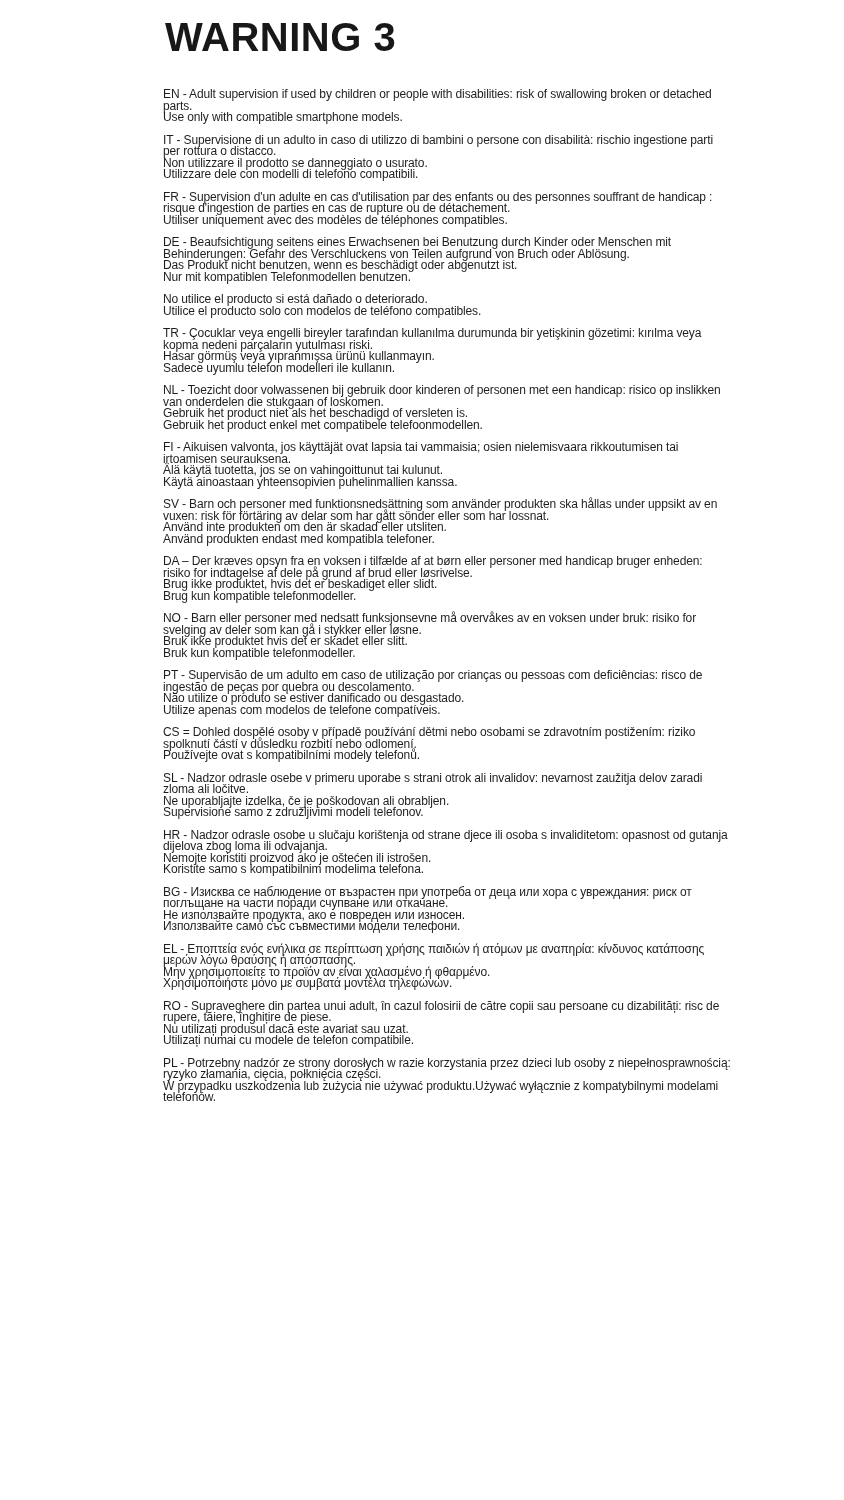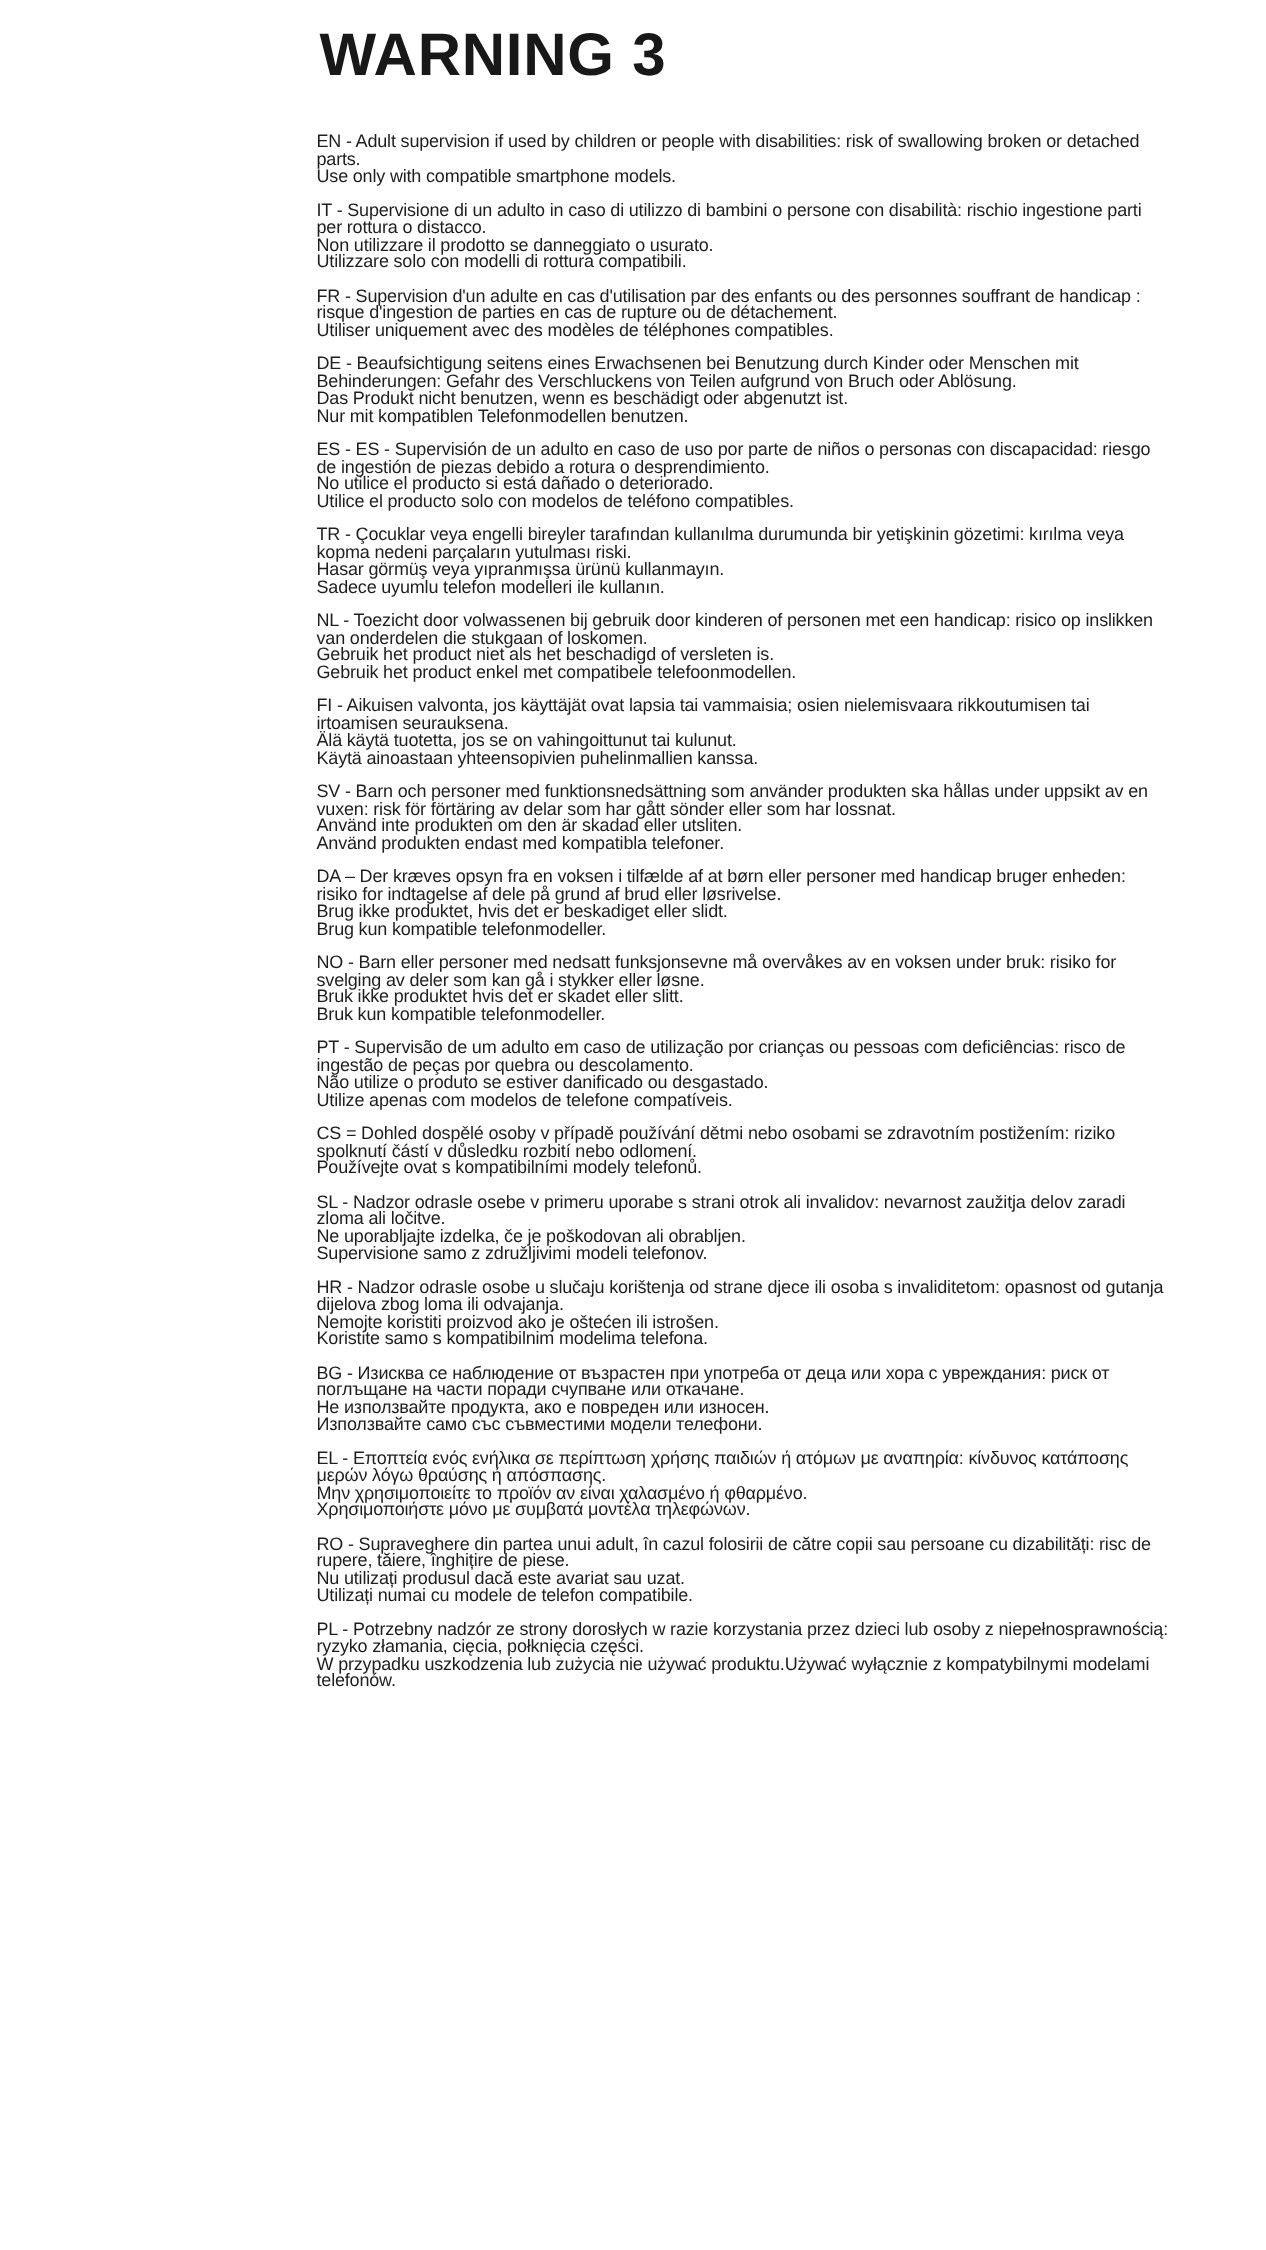--- a/index.html
+++ b/index.html
@@ -14,21 +14,20 @@
     height: 1500px;
     background: #ffffff;
     overflow: hidden;
     font-family: "Liberation Sans", sans-serif;
   }
   .content {
     position: absolute;
     left: 163px;
     top: 16px;
     width: 568px;
-    margin-left: 48px;
   }
   .page-title {
     margin: 0 0 31px 2px;
     font-family: "Liberation Sans", sans-serif;
     font-size: 40px;
     font-weight: 600;
     letter-spacing: 0.5px;
     color: #181818;
     line-height: 1.05;
   }
@@ -54,33 +53,32 @@
   <div class="content">
     <h1 class="page-title">WARNING 3</h1>
     <div class="warnings-list">
         <p class="warning-block">
           <span class="sentence">EN - Adult supervision if used by children or people with disabilities: risk of swallowing broken or detached parts.</span>
           <span class="sentence">Use only with compatible smartphone models.</span>
         </p>
         <p class="warning-block">
           <span class="sentence">IT -  Supervisione di un adulto in caso di utilizzo di bambini o persone con disabilità: rischio ingestione parti per rottura o distacco.</span>
           <span class="sentence">Non utilizzare il prodotto se danneggiato o usurato.</span>
-          <span class="sentence">Utilizzare solo con modelli di rottura compatibili.</span>
+          <span class="sentence">Utilizzare dele con modelli di telefono compatibili.</span>
         </p>
         <p class="warning-block">
           <span class="sentence">FR - Supervision d'un adulte en cas d'utilisation par des enfants ou des personnes souffrant de handicap : risque d'ingestion de parties en cas de rupture ou de détachement.</span>
           <span class="sentence">Utiliser uniquement avec des modèles de téléphones compatibles.</span>
         </p>
         <p class="warning-block">
           <span class="sentence">DE - Beaufsichtigung seitens eines Erwachsenen bei Benutzung durch Kinder oder Menschen mit Behinderungen: Gefahr des Verschluckens von Teilen aufgrund von Bruch oder Ablösung.</span>
           <span class="sentence">Das Produkt nicht benutzen, wenn es beschädigt oder abgenutzt ist.</span>
           <span class="sentence">Nur mit kompatiblen Telefonmodellen benutzen.</span>
         </p>
         <p class="warning-block">
-          <span class="sentence">ES - ES - Supervisión de un adulto en caso de uso por parte de niños o personas con discapacidad: riesgo de ingestión de piezas debido a rotura o desprendimiento.</span>
           <span class="sentence">No utilice el producto si está dañado o deteriorado.</span>
           <span class="sentence">Utilice el producto solo con modelos de teléfono compatibles.</span>
         </p>
         <p class="warning-block">
           <span class="sentence">TR -  Çocuklar veya engelli bireyler tarafından kullanılma durumunda bir yetişkinin gözetimi: kırılma veya kopma nedeni parçaların yutulması riski.</span>
           <span class="sentence">Hasar görmüş veya yıpranmışsa ürünü kullanmayın.</span>
           <span class="sentence">Sadece uyumlu telefon modelleri ile kullanın.</span>
         </p>
         <p class="warning-block">
           <span class="sentence">NL - Toezicht door volwassenen bij gebruik door kinderen of personen met een handicap: risico op inslikken van onderdelen die stukgaan of loskomen.</span>

